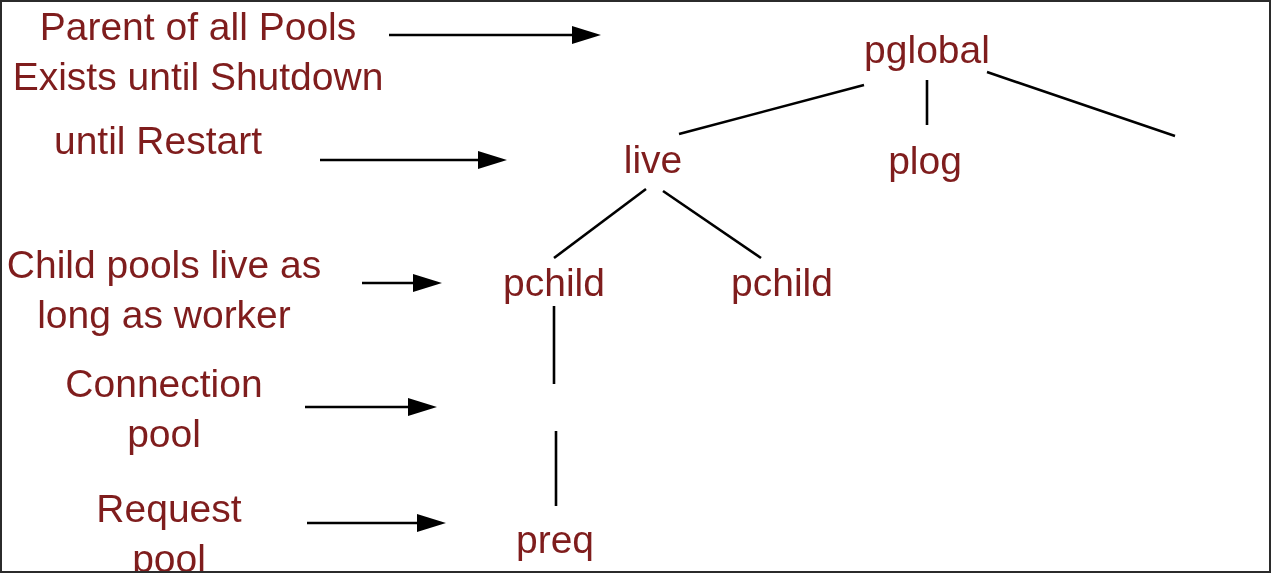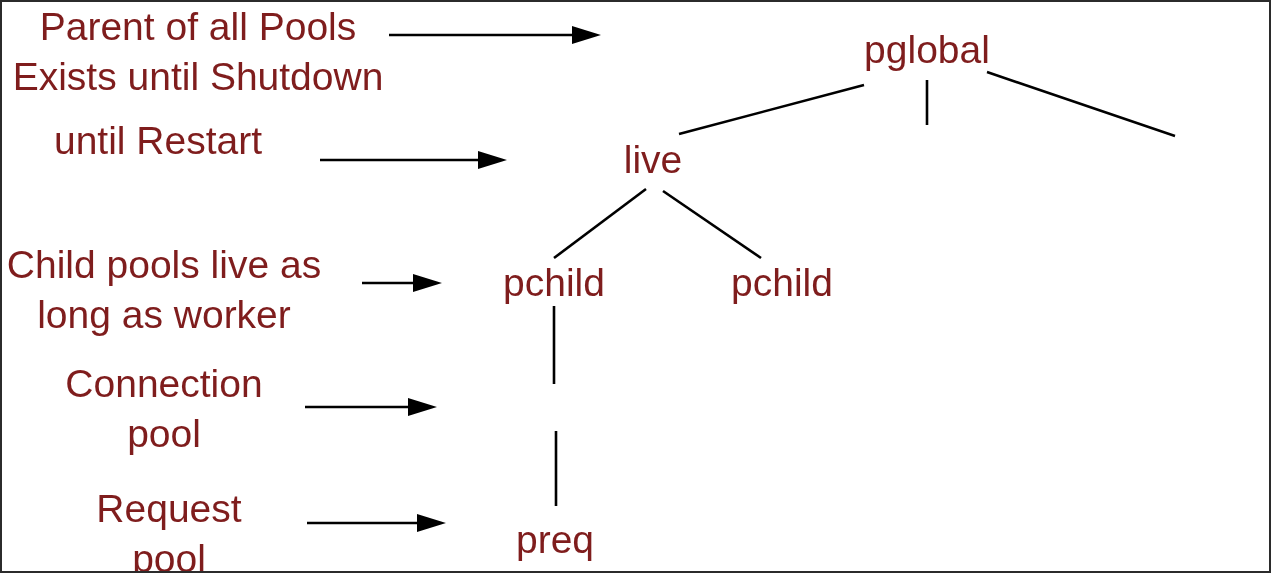--- a/index.html
+++ b/index.html
@@ -108,17 +108,18 @@
     <div>pool</div>
   </div>
 
   <div class="annot" style="left:167px; top:482px">
     <div>Request</div>
     <div>pool</div>
   </div>
 
   <div class="node" style="left:925px;  top:48px">pglobal</div>
   <div class="node" style="left:651px;  top:158px">live</div>
+  <div class="node" style="left:923px;  top:159px">plog</div>
   <div class="node" style="left:552px;  top:281px">pchild</div>
   <div class="node" style="left:780px;  top:281px">pchild</div>
   <div class="node" style="left:553px;  top:538px">preq</div>
 
 </div>
 
 </body></html>

